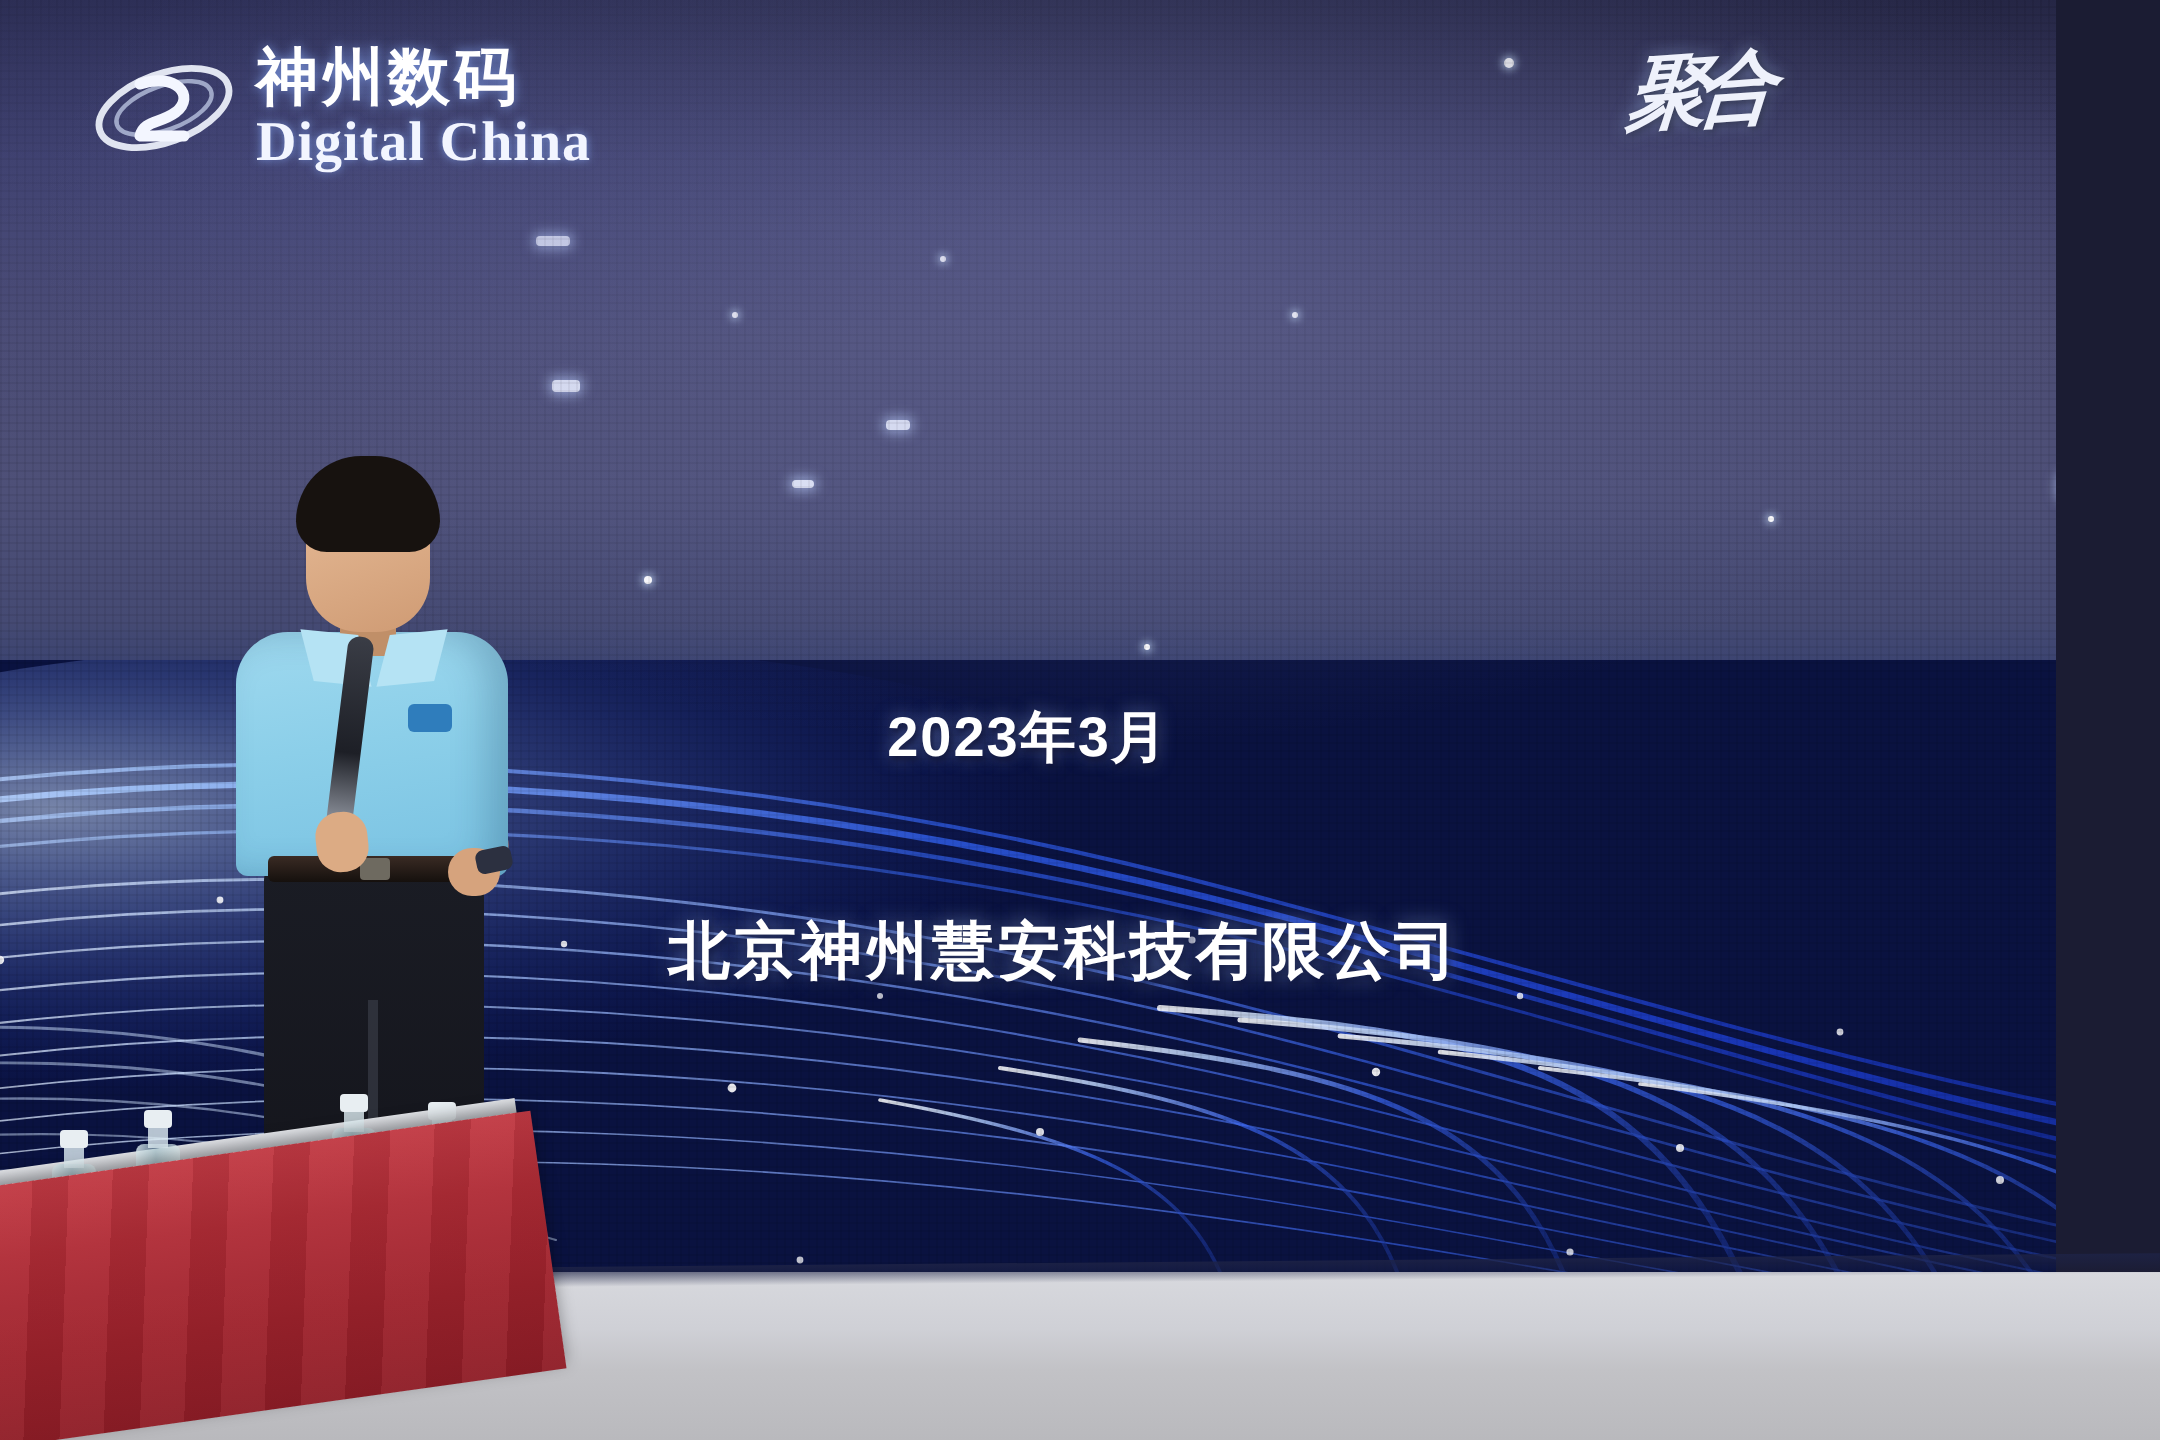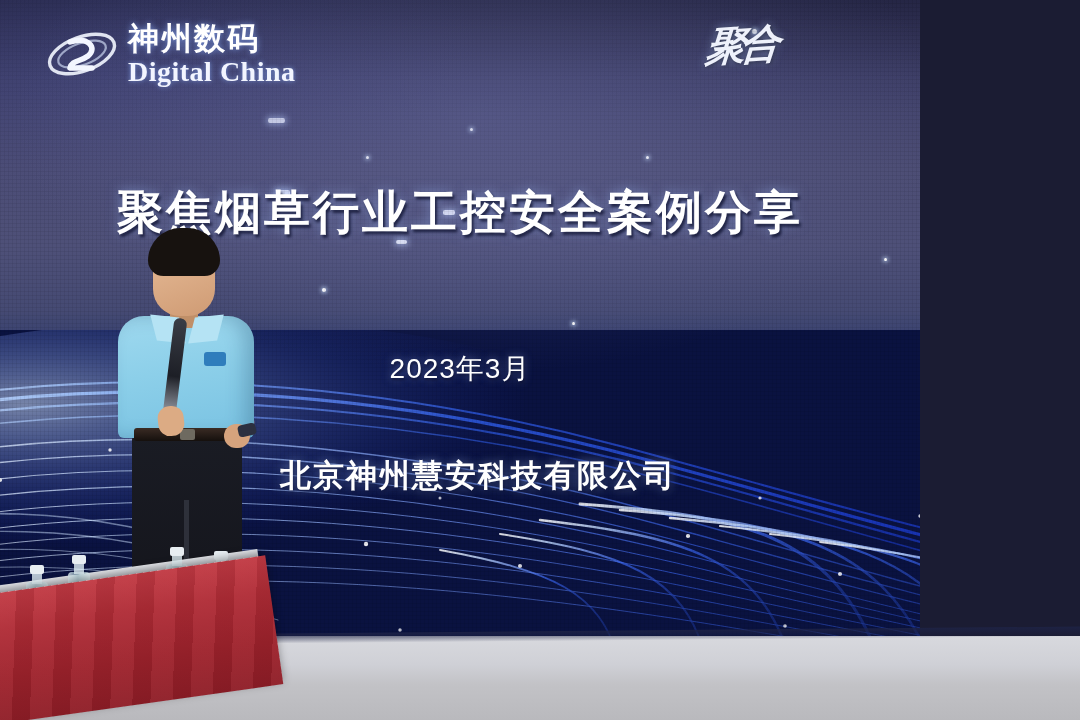--- a/index.html
+++ b/index.html
@@ -15,21 +15,21 @@
     width: 1080px;
     height: 720px;
     overflow: hidden;
     background: #1b1c33;
   }
 
   
   .led-screen {
     position: absolute;
     left: 0; top: 0;
-    width: 920px;
+    width: 1028px;
     height: 648px;
     overflow: hidden;
     background:
       linear-gradient(180deg,
         #2a2b4e 0%,
         #40416b 12%,
         #4c4d74 26%,
         #4e5078 38%,
         #454a73 48%,
         #2e3a6e 56%,
@@ -147,21 +147,21 @@
     text-shadow:
       2px 3px 3px rgba(10,12,40,.75),
       0 0 12px rgba(160,190,255,.5);
   }
   .slide-date {
     position: absolute;
     left: 0; right: 0; top: 350px;
     text-align: center;
     font-family: "Liberation Sans", sans-serif;
     font-size: 28px;
-    font-weight: normal;
+    font-weight: bold;
     color: #ffffff;
     letter-spacing: 1px;
     text-shadow: 1px 2px 3px rgba(10,12,40,.7), 0 0 9px rgba(170,195,255,.5);
   }
   .slide-company {
     position: absolute;
     left: 0; right: 0; top: 455px;
     text-align: center;
     font-family: "Liberation Sans", sans-serif;
     font-size: 31px;
@@ -494,21 +494,20 @@
       <span class="brand-words">
         <div class="brand-cn">神州数码</div>
         <div class="brand-en">Digital China</div>
       </span>
     </div>
 
     <div class="slogan">
       <div class="slogan-brush">聚合</div>
     </div>
 
-    <div class="slide-title">聚焦烟草行业工控安全案例分享</div>
     <div class="slide-date">2023年3月</div>
     <div class="slide-company">北京神州慧安科技有限公司</div>
   </div>
 
   <div class="floor"></div>
   <div class="floor-edge"></div>
 
   <div class="speaker">
     <div class="sp-legs"></div>
     <div class="sp-leg-split"></div>

